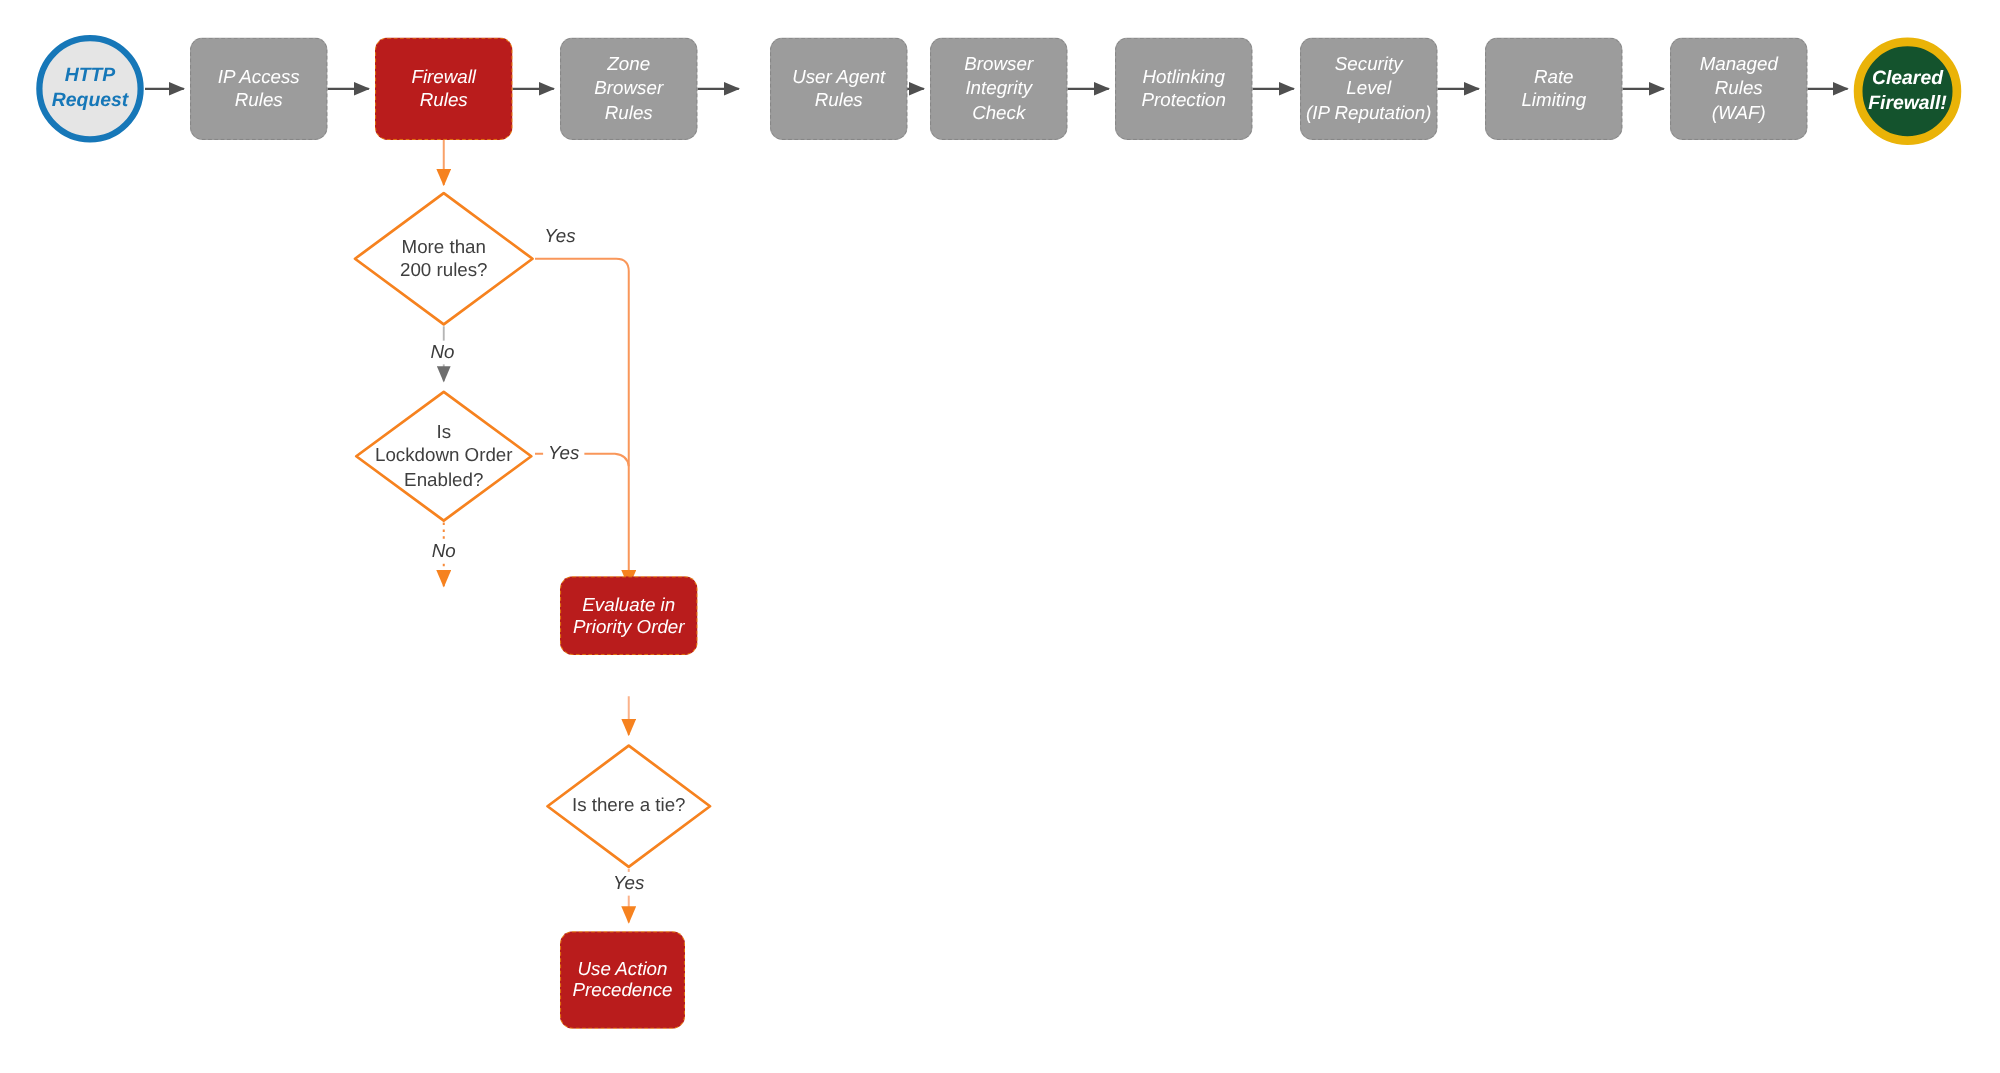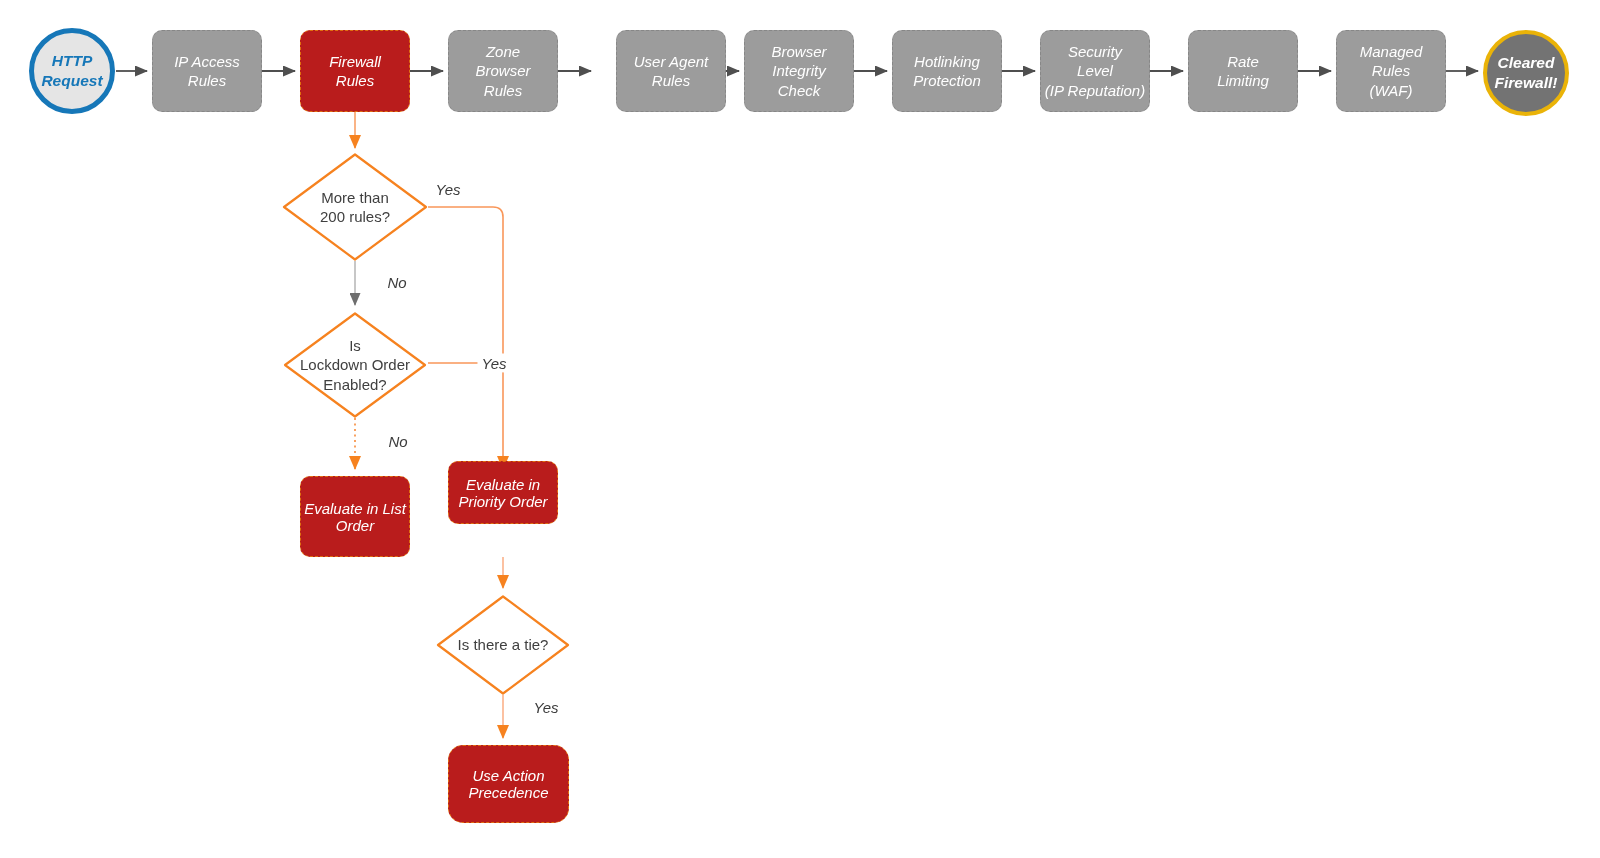--- a/index.html
+++ b/index.html
@@ -65,22 +65,22 @@
     font-style: italic;
     font-size: 15.5px;
     box-sizing: border-box;
   }
   .terminal.start {
     background: #e5e5e5;
     border: 5px solid #1677b8;
     color: #1677b8;
   }
   .terminal.end {
-    background: #737373;
-    border: 4px solid #eab308;
+    background: #14532d;
+    border: 7px solid #eab308;
     color: #ffffff;
   }
   .decision {
     position: absolute;
     z-index: 2;
   }
   .decision svg { position: absolute; left: 0; top: 0; width: 100%; height: 100%; }
   .decision .q {
     position: absolute;
     inset: 0;
@@ -98,21 +98,20 @@
     z-index: 3;
     transform: translate(-50%, -50%);
     font-style: italic;
     font-size: 15px;
     color: #3b3b3b;
     line-height: 1;
   }
   .edge-label.on-line {
     background: #ffffff;
     padding: 2px 4px;
-    margin-left: 43px;
   }
 </style>
 </head>
 <body>
 
 <div class="canvas">
 
   <svg class="wires" viewBox="0 0 1600 858">
     <defs>
       <marker id="ah-dark" markerWidth="13" markerHeight="11" refX="12" refY="5.5" orient="auto" markerUnits="userSpaceOnUse">
@@ -222,31 +221,26 @@
 Enabled?</div>
   </div>
 
   <div class="decision" style="left:436px; top:595px; width:134px; height:100px;">
     <svg viewBox="0 0 134 100">
       <polygon points="67,1.5 132,50 67,98.5 2,50" fill="#ffffff" stroke="#f6821f" stroke-width="2.2" stroke-linejoin="round"></polygon>
     </svg>
     <div class="q">Is there a tie?</div>
   </div>
 
-  <div class="action" style="left:300px; top:476px; width:110px; height:81px;">
-    <span class="lbl">Evaluate
-in
-List Order</span>
-  </div>
   <div class="action" style="left:448px; top:461px; width:110px; height:63px;">
     <span class="lbl">Evaluate
 in
 Priority Order</span>
   </div>
-  <div class="action" style="left:448px; top:745px; width:121px; height:78px;border-radius:15px;">
+  <div class="action" style="left:448px; top:745px; width:100px; height:78px;">
     <span class="lbl">Use
 Action
 Precedence</span>
   </div>
 
   <div class="edge-label" style="left:448px; top:189px;">Yes</div>
   <div class="edge-label on-line" style="left:354px; top:282px;">No</div>
   <div class="edge-label on-line" style="left:451px; top:363px;">Yes</div>
   <div class="edge-label on-line" style="left:355px; top:441px;">No</div>
   <div class="edge-label on-line" style="left:503px; top:707px;">Yes</div>

